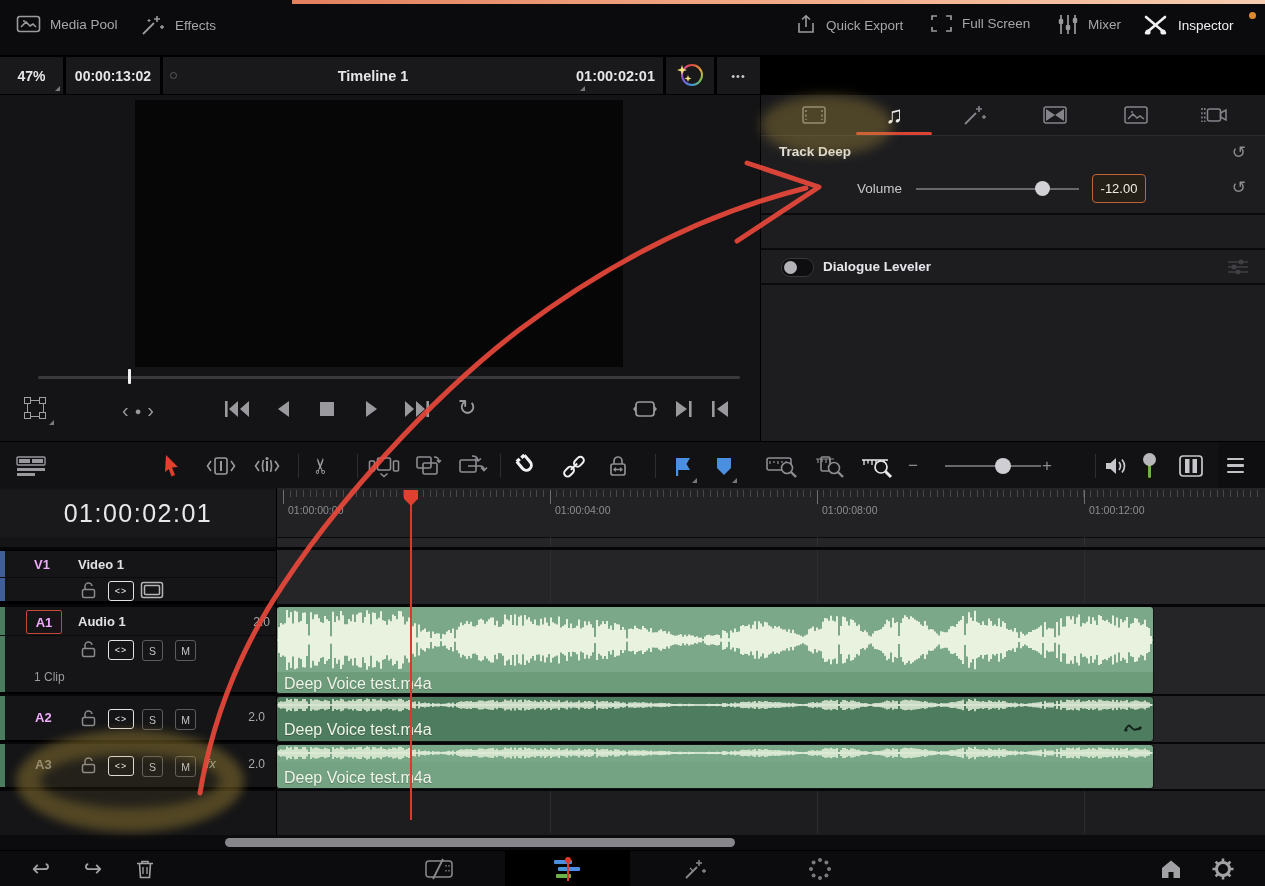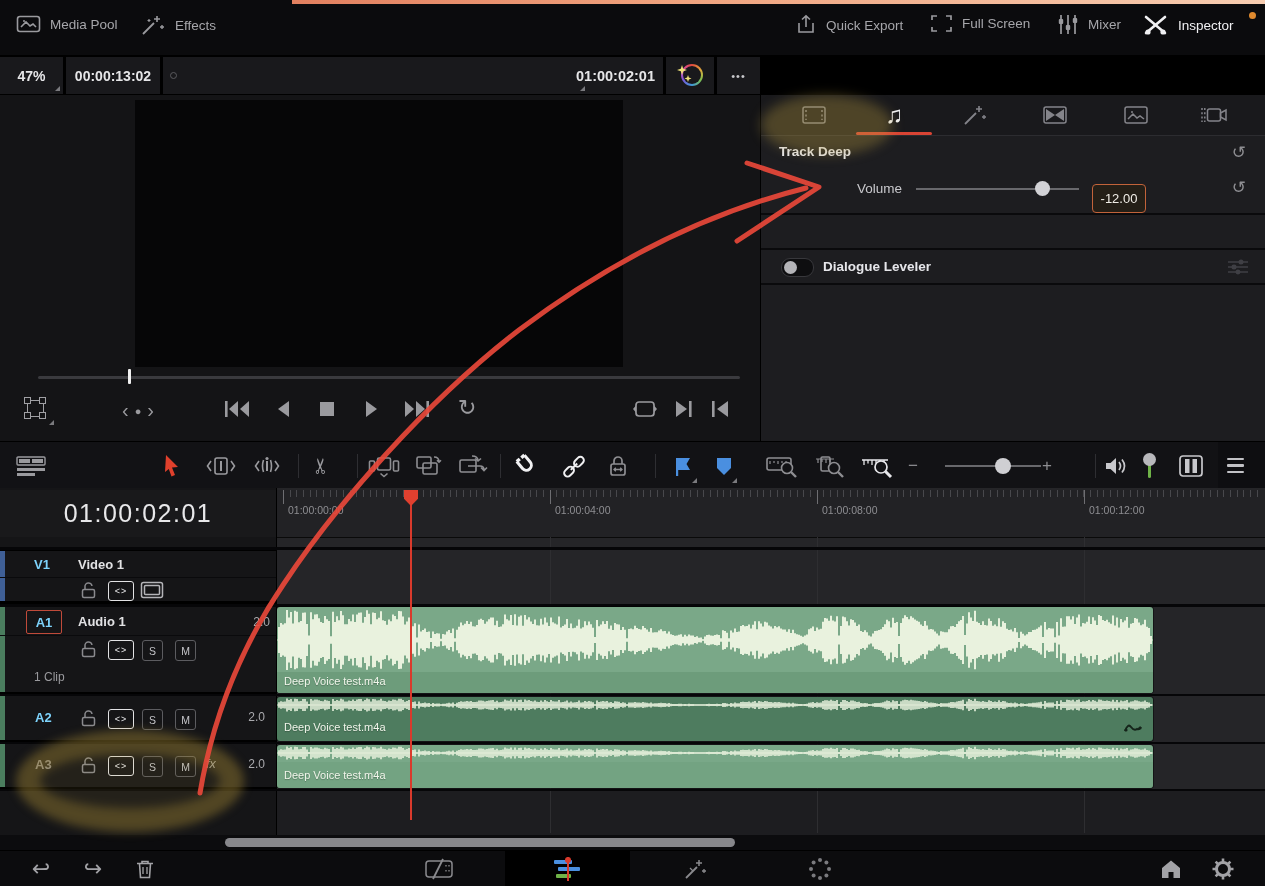--- a/index.html
+++ b/index.html
@@ -48,28 +48,28 @@
   
   #timeline{left:0;top:488px;width:1265px;height:347px;background:#252528;}
   #tlheadcol{position:absolute;left:0;top:0;width:276px;height:347px;background:#151517;border-right:1px solid #000;}
   #tcbox{position:absolute;left:0;top:2px;width:276px;height:47px;background:#19191b;display:flex;align-items:center;justify-content:center;}
   #tcbig{font-size:25px;font-weight:500;letter-spacing:1.5px;color:#e8e8ea;}
   #ruler{position:absolute;left:276px;top:2px;width:989px;height:47px;background:#222225;border-bottom:1px solid #0a0a0a;}
   .rlabel{position:absolute;top:14px;font-size:10.5px;color:#8e8e92;}
   .gridline{position:absolute;top:49px;width:1px;height:296px;background:#2e2e31;}
   .lane-sep{position:absolute;left:0;width:1265px;height:3px;background:#060608;}
   .trackstrip{position:absolute;left:0;width:5px;}
-  .tid{font-size:13px;font-weight:bold;color:#7dd3fc;}
+  .tid{font-size:13px;font-weight:bold;color:#f0abfc;}
   .tname{font-size:13px;font-weight:600;color:#e2e2e4;}
   .tmeta{font-size:12px;color:#aaaaae;}
   .ibox{position:absolute;width:24px;height:18px;border:1px solid #6a6a6e;border-radius:3px;display:flex;align-items:center;justify-content:center;font-size:9px;color:#c8c8cc;letter-spacing:1px;}
   .ibox.active{border:1.5px solid #e2e2e4;color:#f0f0f2;}
   .smbox{position:absolute;width:19px;height:19px;border:1px solid #5c5c60;border-radius:3px;display:flex;align-items:center;justify-content:center;font-size:10.5px;color:#c4c4c8;}
   .clip{position:absolute;left:277px;width:876px;border-radius:3px;overflow:hidden;box-shadow:0 0 0 1px rgba(0,0,0,.45);}
-  .cliplabel{position:absolute;left:7px;font-size:11px;color:#f0f5ea;text-shadow:0 1px 1px rgba(0,0,0,.25);}
+  .cliplabel{position:absolute;left:7px;font-size:16px;color:#f0f5ea;text-shadow:0 1px 1px rgba(0,0,0,.25);}
   #playhead-line{position:absolute;left:410px;top:2px;width:2px;height:330px;background:#d93a2c;z-index:30;}
   #playhead-cap{position:absolute;left:404px;top:2px;width:14px;height:16px;background:#e0402f;clip-path:polygon(0 0,100% 0,100% 55%,50% 100%,0 55%);z-index:31;}
   #hscroll{position:absolute;left:225px;top:350px;width:510px;height:9px;border-radius:5px;background:#87878b;}
   #belowtracks{position:absolute;left:0;top:303px;width:1265px;height:44px;background:#1d1d20;}
   
   #footer{left:0;top:850px;width:1265px;height:36px;background:#0c0c0e;border-top:1px solid #000;}
   .ficon{position:absolute;top:0;height:36px;display:flex;align-items:center;justify-content:center;color:#a2a2a6;}
   #editpagetile{position:absolute;left:505px;top:0;width:125px;height:36px;background:#000;}
   
   #annot{position:absolute;left:0;top:0;z-index:100;pointer-events:none;}
@@ -150,20 +150,21 @@
   <div id="statusbar" class="abs">
     <div class="sbox" style="left:0;width:63px;justify-content:center;">
       <span class="sbtext">47%</span>
       <div class="caret"></div>
     </div>
     <div class="sbox" style="left:66px;width:94px;justify-content:center;">
       <span class="sbtext">00:00:13:02</span>
     </div>
     <div class="sbox" style="left:163px;width:500px;">
       <div class="abs" style="left:7px;top:15px;width:5px;height:5px;border:1px solid #5a5a5e;border-radius:50%;"></div>
+      <span class="sbtext" style="position:absolute;left:0;width:420px;text-align:center;font-size:14.5px;">Timeline 1</span>
       <div class="caret" style="right:78px;"></div>
       <span class="sbtext" style="position:absolute;right:8px;font-size:14.5px;">01:00:02:01</span>
     </div>
     <div class="sbox" style="left:666px;width:48px;justify-content:center;">
       <span style="position:relative;display:block;width:26px;height:26px;">
         <span style="position:absolute;right:0;top:1px;width:22px;height:22px;border-radius:50%;background:conic-gradient(#e24b3c,#e0a93c,#7ec04e,#3e9ad8,#7a5ad8,#d84ba8,#e24b3c);"></span>
         <span style="position:absolute;right:2px;top:3px;width:18px;height:18px;border-radius:50%;background:#19191c;"></span>
         <svg width="16" height="20" viewBox="0 0 16 20" style="position:absolute;left:0;top:2px;" fill="#f0e27a">
             <path d="M5 0 L6.2 3.8 L10 5 L6.2 6.2 L5 10 L3.8 6.2 L0 5 L3.8 3.8 Z"></path>
             <path d="M11 10 L11.9 12.6 L14.5 13.5 L11.9 14.4 L11 17 L10.1 14.4 L7.5 13.5 L10.1 12.6 Z"></path>
@@ -296,21 +297,21 @@
     <div class="abs" style="left:0;top:42px;width:505px;height:31px;">
       <span style="position:absolute;left:18px;top:7px;font-size:13.5px;font-weight:600;color:#e6e6ea;">Track Deep</span>
       <span class="resetglyph" style="position:absolute;right:20px;top:5px;">↺</span>
     </div>
 
     <div id="hl-volume"></div>
     <div id="volrow" class="abs" style="left:0;top:73px;width:505px;height:43px;">
       <span style="position:absolute;left:0;top:13px;width:141px;text-align:right;font-size:13.5px;color:#c8c8cc;">Volume</span>
       <div style="position:absolute;left:155px;top:20px;width:163px;height:2px;background:#68686c;"></div>
       <div style="position:absolute;left:274px;top:13px;width:15px;height:15px;border-radius:50%;background:#d2d2d6;"></div>
-      <div style="position:absolute;left:331px;top:6px;width:52px;height:27px;background:#241f17;border:1.5px solid #c2633a;border-radius:4px;display:flex;align-items:center;justify-content:center;font-size:13px;color:#f0ede6;margin-top:10px;">
+      <div style="position:absolute;left:331px;top:6px;width:52px;height:27px;background:#241f17;border:1.5px solid #c2633a;border-radius:4px;display:flex;align-items:center;justify-content:center;font-size:13px;color:#f0ede6;">
         <span>-12.00</span>
       </div>
       <span class="resetglyph" style="position:absolute;right:20px;top:9px;">↺</span>
     </div>
     <div class="insrow-divider" style="top:118px;"></div>
 
     <div class="insrow-divider" style="top:153px;"></div>
 
     <div class="abs" style="left:0;top:155px;width:505px;height:33px;">
       <div class="toggle" style="left:20px;top:8px;">

